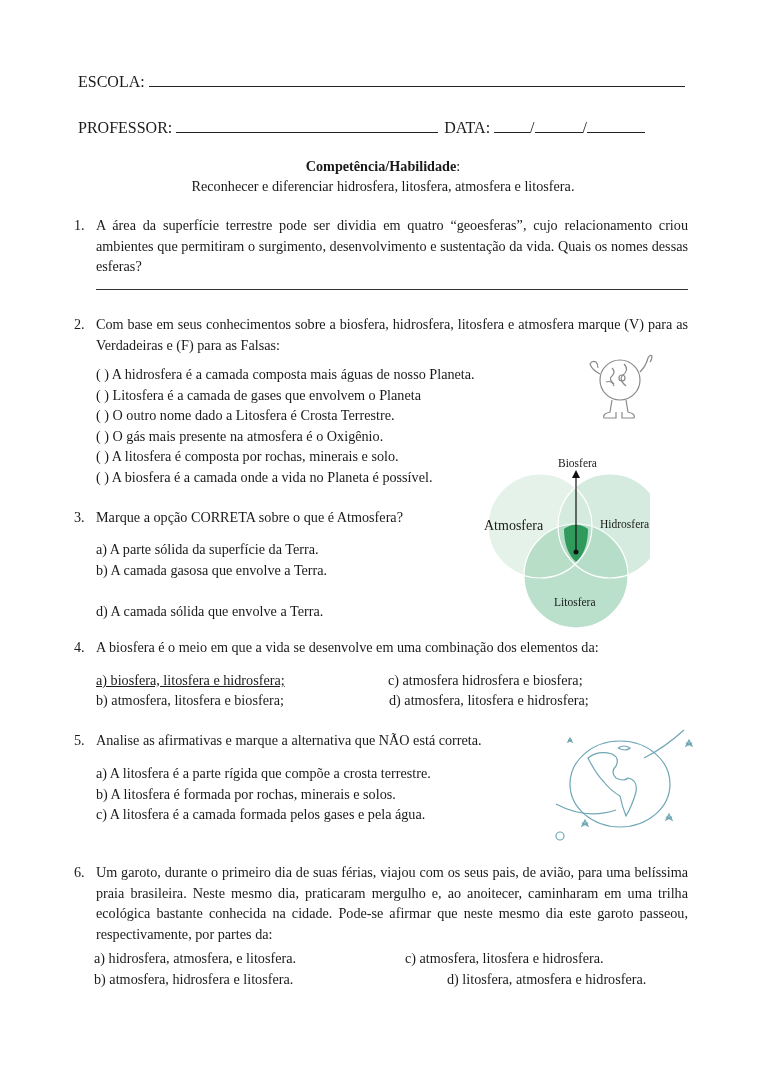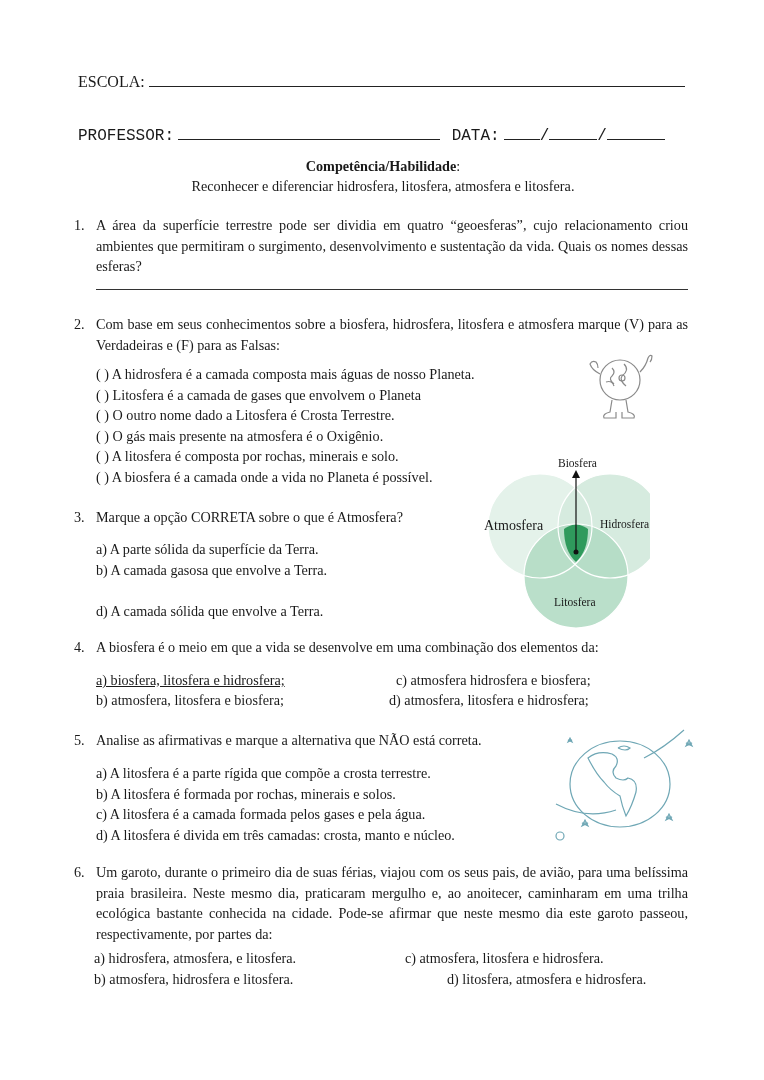--- a/index.html
+++ b/index.html
@@ -19,21 +19,21 @@
     svg { display: block; }
   </style>
 </head>
 <body>
 
 <div class="page">
 
   <div class="hdr" style="top:72px;">
     <span>ESCOLA:</span><span class="line" style="width:536px;"></span>
   </div>
-  <div class="hdr" style="top:125px;font-family:Liberation Mono, monospace;">
+  <div class="hdr" style="top:118px;">
     <span>PROFESSOR:</span><span class="line" style="width:262px;"></span>
     <span style="margin-left:2px;">DATA:</span><span class="line" style="width:36px;"></span><span>/</span><span class="line" style="width:48px;margin-left:0;"></span><span>/</span><span class="line" style="width:58px;margin-left:0;"></span>
   </div>
 
   <div class="abs txt center" style="top:156px; left:78px; width:610px;">
     <span class="bold">Competência/Habilidade</span><span>:</span>
   </div>
   <div class="abs txt center" style="top:176px; left:78px; width:610px;">Reconhecer e diferenciar hidrosfera, litosfera, atmosfera e litosfera.</div>
 
   <div class="num txt" style="top:215px; left:74px;">1.</div>
@@ -83,29 +83,28 @@
   <div class="num txt" style="top:507px; left:74px;">3.</div>
   <div class="opt txt" style="top:507px; left:96px;">Marque a opção CORRETA sobre o que é Atmosfera?</div>
   <div class="opt txt" style="top:539px; left:96px;">a)   A parte sólida da superfície da Terra.</div>
   <div class="opt txt" style="top:560px; left:96px;">b)   A camada gasosa que envolve a Terra.</div>
   <div class="opt txt" style="top:601px; left:96px;">d)   A camada sólida que envolve a Terra.</div>
 
   <div class="num txt" style="top:637px; left:74px;">4.</div>
   <div class="opt txt" style="top:637px; left:96px;">A biosfera é o meio em que a vida se desenvolve em uma combinação dos elementos da:</div>
   <div class="opt txt" style="top:670px; left:96px;text-decoration:underline;">a)   biosfera, litosfera e hidrosfera;</div>
   <div class="opt txt" style="top:690px; left:96px;">b)   atmosfera, litosfera e biosfera;</div>
-  <div class="opt txt" style="top:670px; left:396px;">c) atmosfera hidrosfera e biosfera;</div>
+  <div class="opt txt" style="top:670px; left:388px;">c) atmosfera hidrosfera e biosfera;</div>
   <div class="opt txt" style="top:690px; left:389px;">d) atmosfera, litosfera e hidrosfera;</div>
 
   <div class="num txt" style="top:730px; left:74px;">5.</div>
   <div class="opt txt" style="top:730px; left:96px;">Analise as afirmativas e marque a alternativa que NÃO está correta.</div>
   <div class="opt txt" style="top:763px; left:96px;">a)   A litosfera é a parte rígida que compõe a crosta terrestre.</div>
   <div class="opt txt" style="top:784px; left:96px;">b)   A litosfera é formada por rochas, minerais e solos.</div>
   <div class="opt txt" style="top:804px; left:96px;">c)   A litosfera é a camada formada pelos gases e pela água.</div>
-  <div class="opt txt" style="top:825px; left:96px;">d)   A litosfera é divida em três camadas: crosta, manto e núcleo.</div>
 
   <div class="abs" style="top:728px; left:548px; width:160px; height:120px;">
     <svg width="160" height="120" viewBox="0 0 160 120">
       <g fill="none" stroke="#6fa7b5" stroke-width="1.2">
         <ellipse cx="72" cy="56" rx="50" ry="43"></ellipse>
         <path d="M40 30 q10 -8 24 -4 q8 4 4 12 q-6 6 0 12 q8 4 12 0 q10 2 8 14 q-4 14 -10 24 q-4 -10 -6 -20 q-10 -6 -16 -14 q-8 -8 -16 -24 z"></path>
         <path d="M70 20 q6 -4 12 0 q-4 4 -12 0"></path>
         <path d="M8 76 q30 16 60 6 M96 30 q20 -10 40 -28"></path>
         <path d="M138 18 l3 -6 l3 6 l-6 -3 l6 0 z M20 14 l2 -4 l2 4 l-4 -2 l4 0 z M118 92 l3 -6 l3 6 l-6 -3 l6 0 z M34 98 l3 -6 l3 6 l-6 -3 l6 0 z"></path>
         <circle cx="12" cy="108" r="4"></circle>

